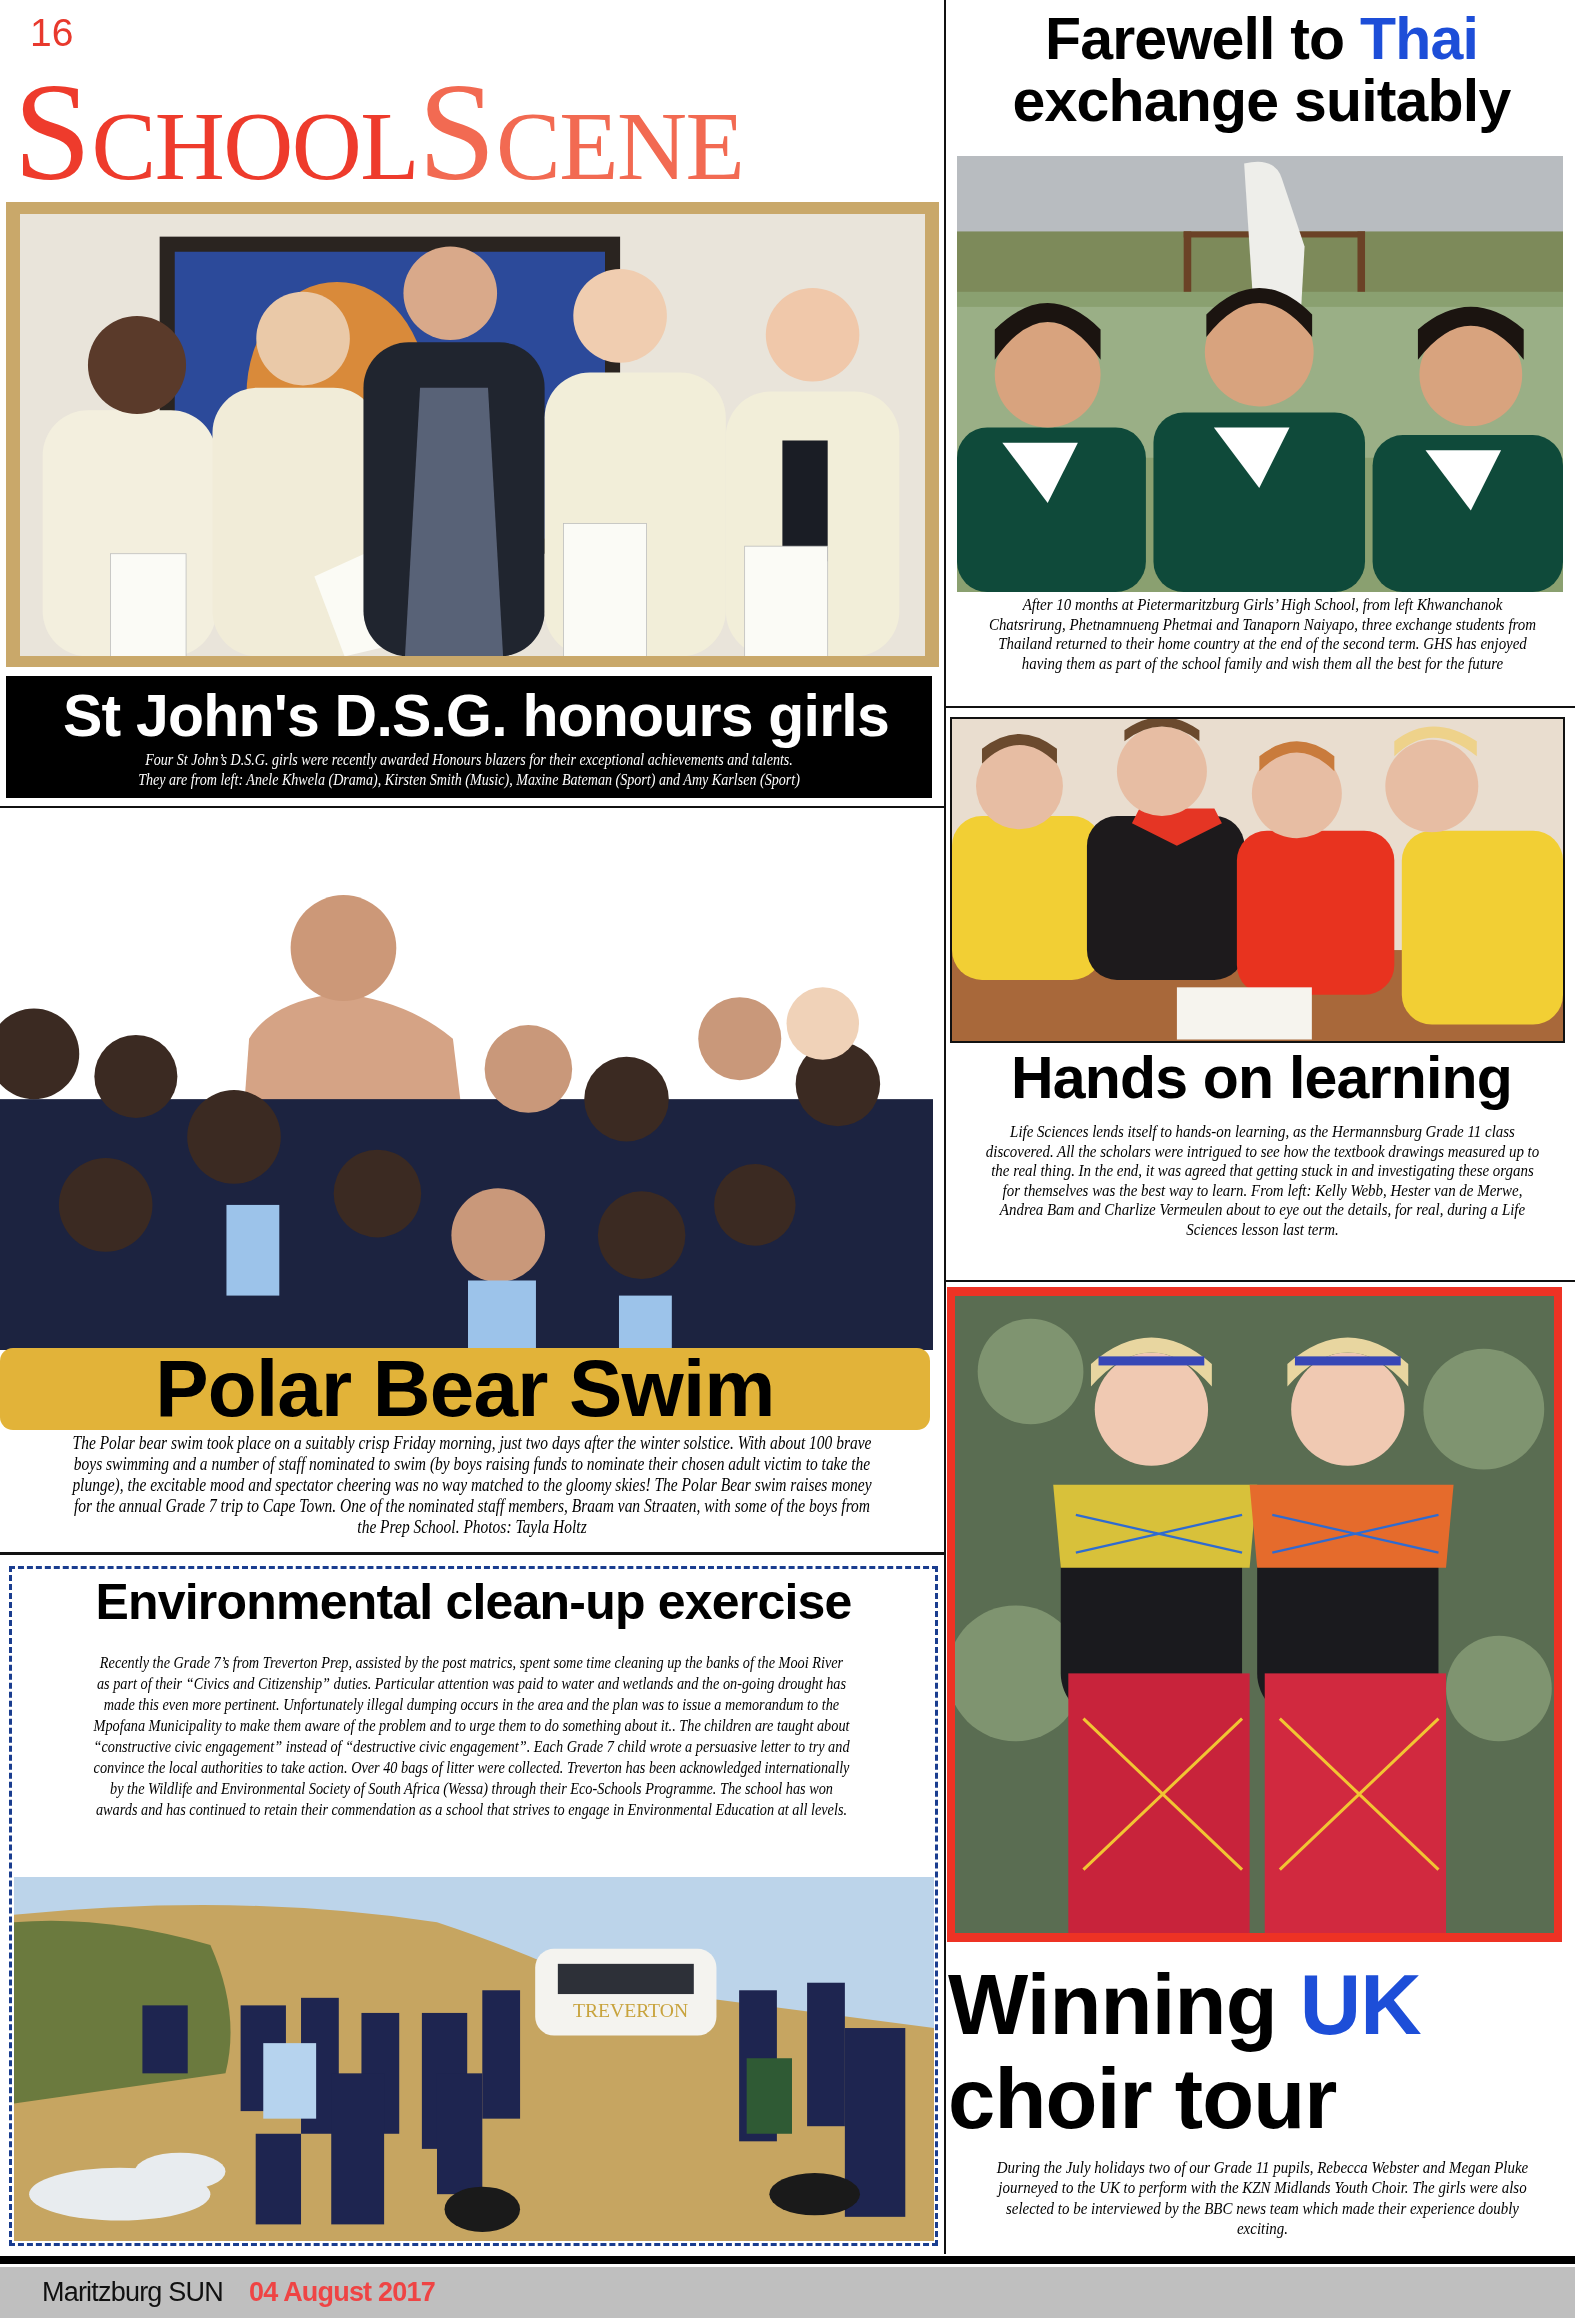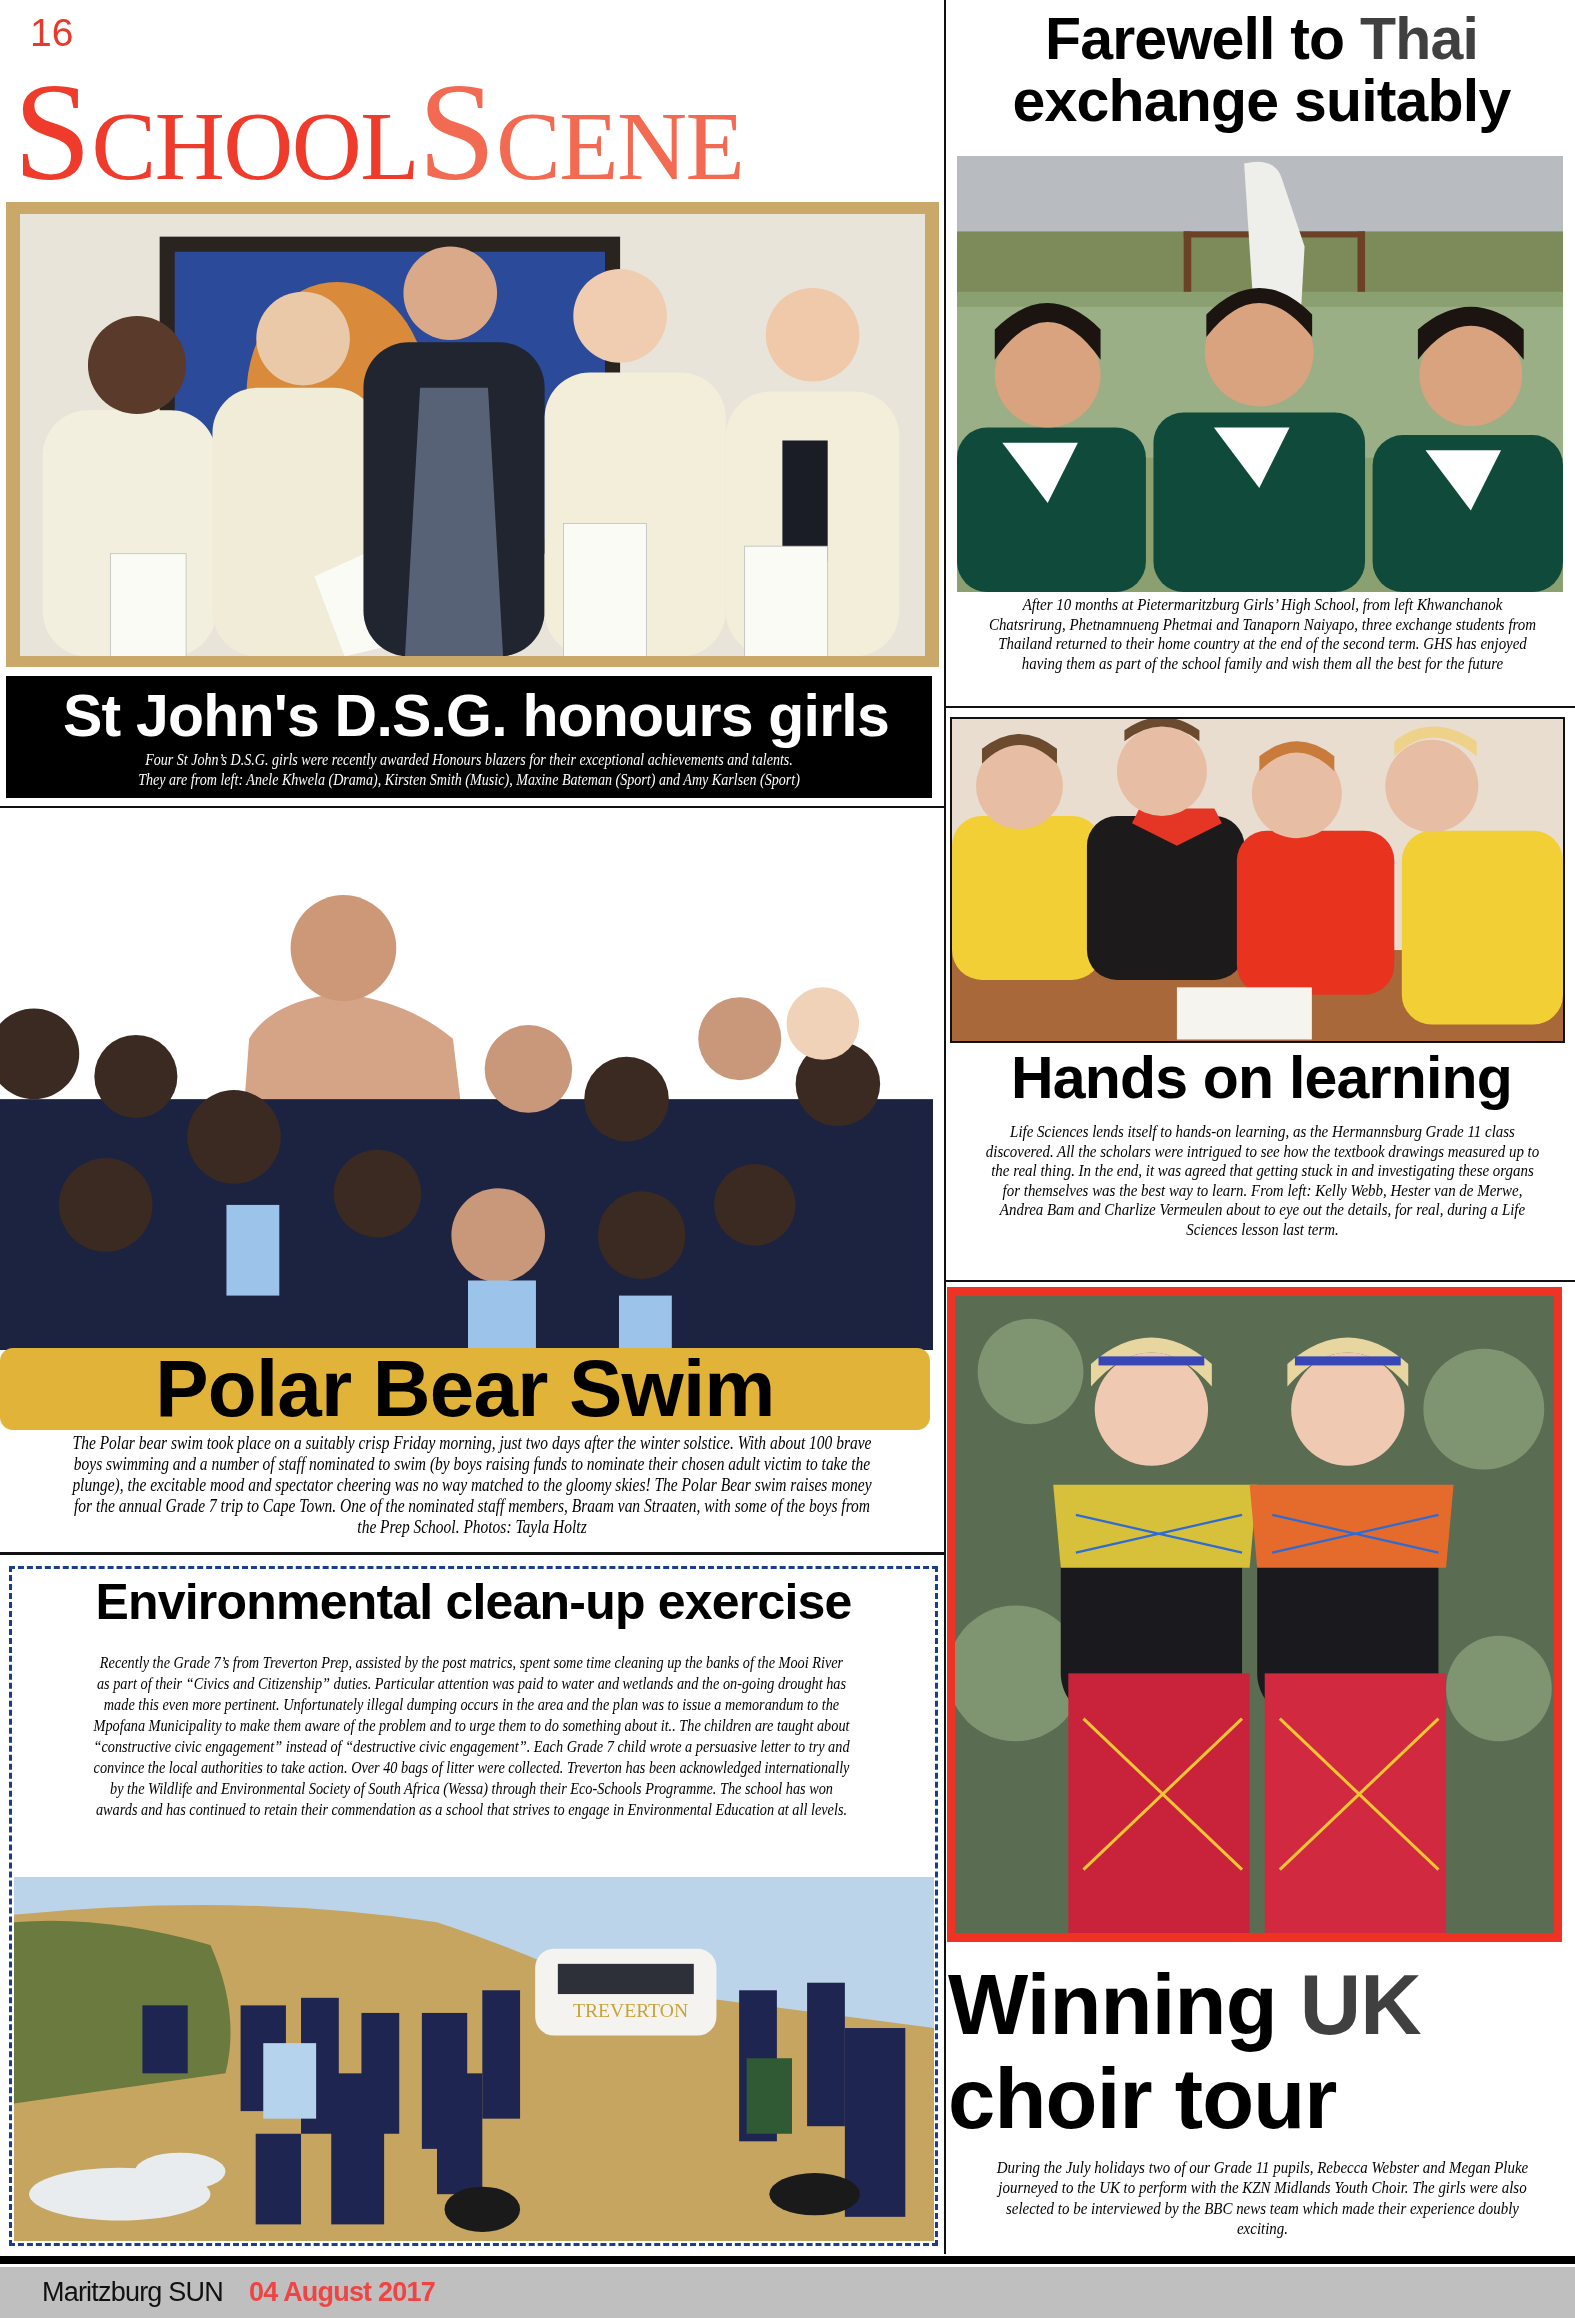--- a/index.html
+++ b/index.html
@@ -38,21 +38,21 @@
   .hrule2 { left: 0; top: 1552px; width: 944px; height: 3px; background: #111; }
 
   
   .env-box { left: 9px; top: 1566px; width: 929px; height: 680px; border: 3px dashed #1a3d8f; }
   .env-title { left: 9px; top: 1572px; width: 929px; text-align: center; font-size: 50px; font-weight: bold; letter-spacing: -0.8px; line-height: 60px; }
   .env-caption { left: 30px; top: 1652px; width: 883px; text-align: center; font-family: "Liberation Serif", serif; font-style: italic; font-size: 16.6px; line-height: 21px; transform: scaleX(0.86); }
   .env-photo { left: 13.6px; top: 1877px; width: 920px; height: 364px; }
 
   
   .fw-title { left: 948px; top: 7.6px; width: 627px; text-align: center; font-size: 59px; font-weight: bold; line-height: 62px; letter-spacing: -0.8px; }
-  .green { color: #404040; }
+  .green { color: #1d4ed8; }
   .fw-photo { left: 957px; top: 156px; width: 606px; height: 436px; }
   .fw-caption { left: 953px; top: 595px; width: 619px; text-align: center; font-family: "Liberation Serif", serif; font-style: italic; font-size: 16.6px; line-height: 19.6px; transform: scaleX(0.9); }
   .hrule3 { left: 946px; top: 706px; width: 630px; height: 2.3px; background: #111; }
 
   
   .ho-photo { left: 950px; top: 717px; width: 615px; height: 326px; border: 2.3px solid #111; }
   .ho-title { left: 948px; top: 1042px; width: 627px; text-align: center; font-size: 59px; font-weight: bold; line-height: 72px; letter-spacing: -0.8px; }
   .ho-caption { left: 953px; top: 1122px; width: 619px; text-align: center; font-family: "Liberation Serif", serif; font-style: italic; font-size: 16.6px; line-height: 19.6px; transform: scaleX(0.9); }
   .hrule4 { left: 946px; top: 1280px; width: 630px; height: 2.3px; background: #111; }
 

